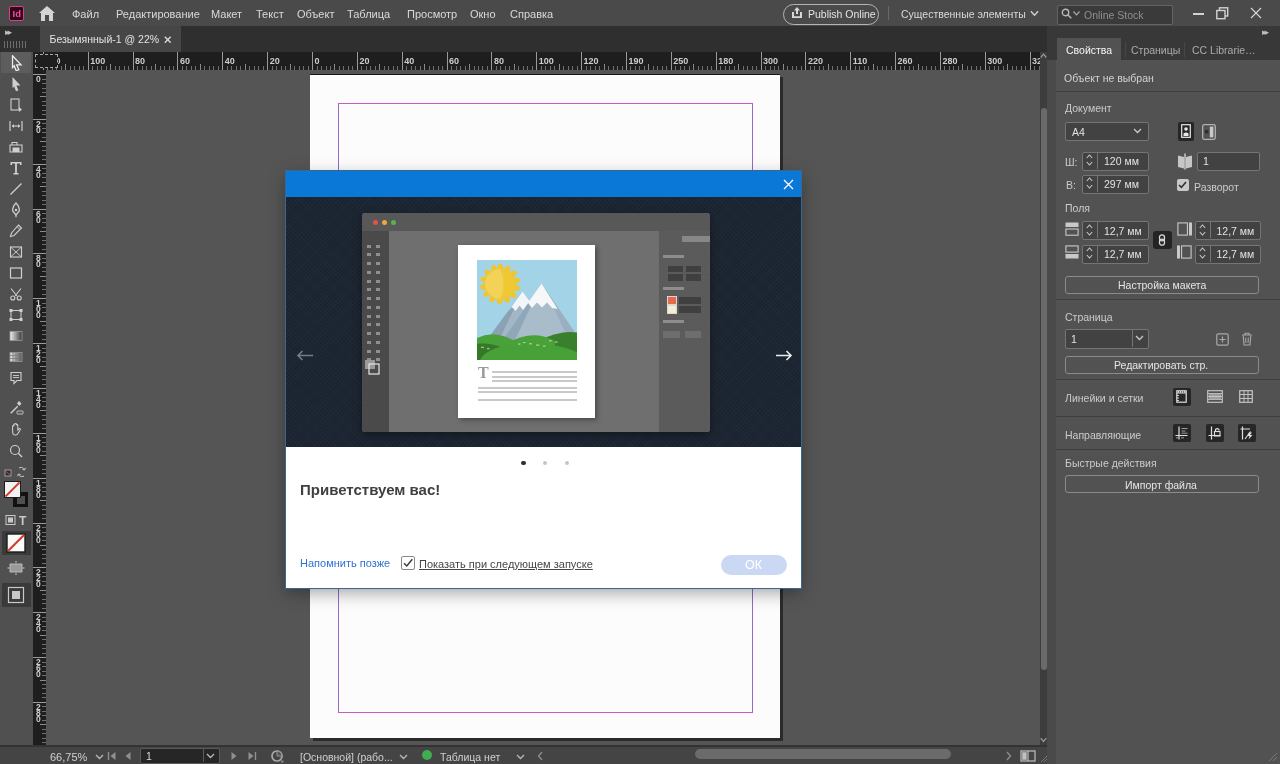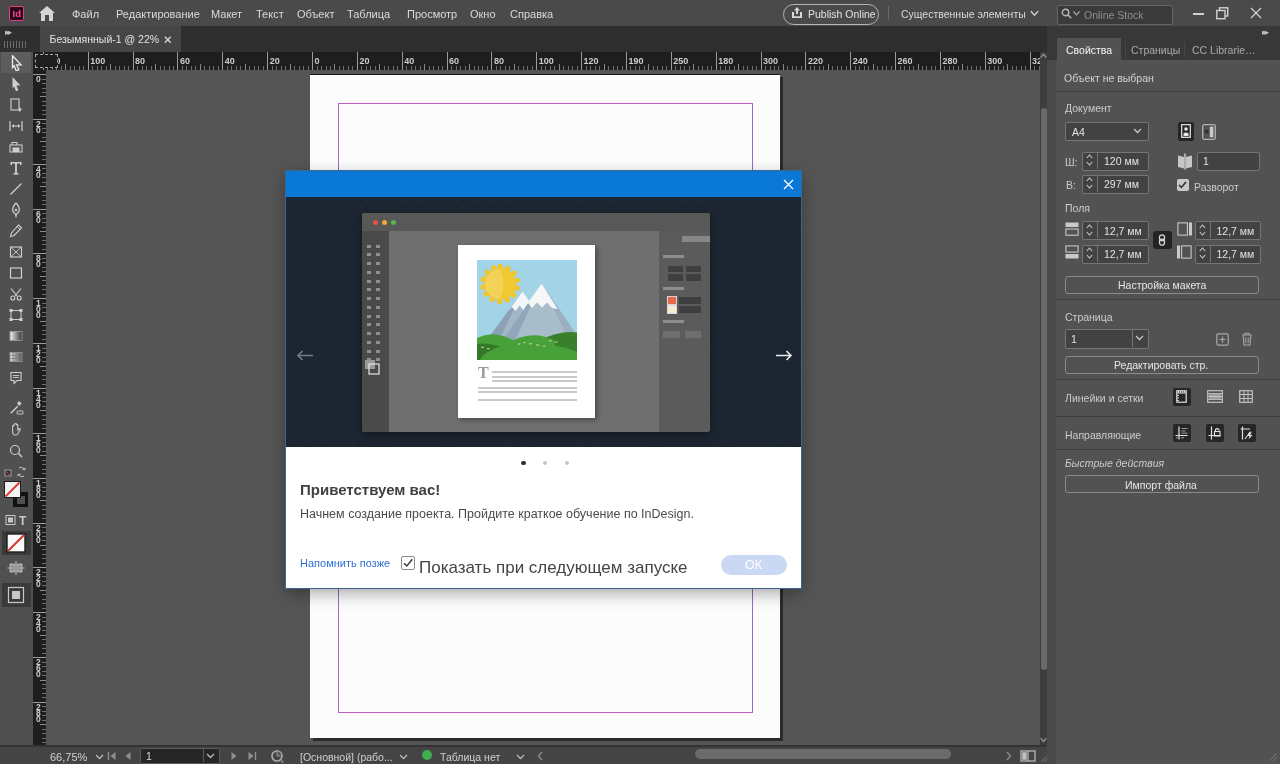--- a/index.html
+++ b/index.html
@@ -291,21 +291,21 @@
       <div class="txt" style="left:595.5px;top:4px;font-size:9px;font-weight:bold;color:#cdcdcd;">190</div>
       <div class="abs" style="left:637.8px;top:0;width:1px;height:18px;background:#9a9a9a;"></div>
       <div class="txt" style="left:640.3px;top:4px;font-size:9px;font-weight:bold;color:#cdcdcd;">250</div>
       <div class="abs" style="left:682.7px;top:0;width:1px;height:18px;background:#9a9a9a;"></div>
       <div class="txt" style="left:685.2px;top:4px;font-size:9px;font-weight:bold;color:#cdcdcd;">180</div>
       <div class="abs" style="left:727.5px;top:0;width:1px;height:18px;background:#9a9a9a;"></div>
       <div class="txt" style="left:730.0px;top:4px;font-size:9px;font-weight:bold;color:#cdcdcd;">300</div>
       <div class="abs" style="left:772.4px;top:0;width:1px;height:18px;background:#9a9a9a;"></div>
       <div class="txt" style="left:774.9px;top:4px;font-size:9px;font-weight:bold;color:#cdcdcd;">220</div>
       <div class="abs" style="left:817.2px;top:0;width:1px;height:18px;background:#9a9a9a;"></div>
-      <div class="txt" style="left:819.7px;top:4px;font-size:9px;font-weight:bold;color:#cdcdcd;">240</div>
+      <div class="txt" style="left:819.7px;top:4px;font-size:9px;font-weight:bold;color:#cdcdcd;">110</div>
       <div class="abs" style="left:862.1px;top:0;width:1px;height:18px;background:#9a9a9a;"></div>
       <div class="txt" style="left:864.6px;top:4px;font-size:9px;font-weight:bold;color:#cdcdcd;">260</div>
       <div class="abs" style="left:906.9px;top:0;width:1px;height:18px;background:#9a9a9a;"></div>
       <div class="txt" style="left:909.4px;top:4px;font-size:9px;font-weight:bold;color:#cdcdcd;">280</div>
       <div class="abs" style="left:951.8px;top:0;width:1px;height:18px;background:#9a9a9a;"></div>
       <div class="txt" style="left:954.2px;top:4px;font-size:9px;font-weight:bold;color:#cdcdcd;">300</div>
       <div class="abs" style="left:996.6px;top:0;width:1px;height:18px;background:#9a9a9a;"></div>
       <div class="txt" style="left:999.1px;top:4px;font-size:9px;font-weight:bold;color:#cdcdcd;">320</div>
     </div>
 <div class="abs" style="left:33px;top:70px;width:13px;height:677px;background:#1e1e1e;overflow:hidden;">
@@ -818,21 +818,21 @@
       <rect x="6.5" y="5.5" width="5.5" height="4.5" fill="none" stroke="#e0e0e0" stroke-width="1.1"></rect>
       <path d="M7.5 5.5 L7.5 3.5 Q9.2 1.8 10.9 3.5 L10.9 4.5" fill="none" stroke="#e0e0e0" stroke-width="1.1"></path>
     </svg>
 <div class="abs" style="left:1237.5px;top:424px;width:18px;height:18px;background:#262626;border-radius:2px;"></div>
 <svg class="abs" style="left:1240px;top:426px;" width="13" height="14" viewBox="0 0 13 14">
       <path d="M2.5 0.5 L2.5 13.5 M0.5 3 L10 3" stroke="#e0e0e0" stroke-width="1.2"></path>
       <path d="M5 13 L10.5 5.5" stroke="#e0e0e0" stroke-width="1.1"></path>
       <path d="M9 6.5 L12 6.5 L10 9 L12.5 9 L8.5 13.5 L9.5 10 L7.5 10 Z" fill="#e0e0e0"></path>
     </svg>
 <div class="abs" style="left:1047px;top:448.5px;width:233px;height:1px;background:#3e3e3e;"></div>
-<div class="txt" style="left:1065px;top:457px;font-size:10.5px;color:#cbcbcb;font-style:italic;">Быстрые действия</div>
+<div class="txt" style="left:1065px;top:457px;font-size:10.5px;color:#cbcbcb;">Быстрые действия</div>
 <div class="abs" style="left:1064.5px;top:475px;width:192px;height:16px;border:1px solid #8b8b8b;border-radius:3px;"></div>
 <div class="txt" style="left:1125px;top:478.5px;font-size:10.5px;color:#e5e5e5;">Импорт файла</div>
 <div class="abs" style="left:1047px;top:60px;width:9px;height:704px;background:#4a4a4a;"></div>
 <svg class="abs" style="left:1268px;top:752px;" width="10" height="10" viewBox="0 0 10 10">
       <path d="M9 1 L1 9 M9 5 L5 9" stroke="#777" stroke-width="1"></path>
     </svg>
 <div class="abs" style="left:285.5px;top:171px;width:515px;height:417px;background:#fff;box-shadow:0 0 0 1px #39678f, 0 5px 16px rgba(0,0,0,0.35);"></div>
 <div class="abs" style="left:285.5px;top:171px;width:515px;height:26px;background:#0a78d6;"></div>
 <svg class="abs" style="left:783px;top:178.5px;" width="11" height="11" viewBox="0 0 11 11">
       <path d="M1 1 L10 10 M10 1 L1 10" stroke="#fff" stroke-width="1.3"></path>
@@ -953,21 +953,20 @@
 <div class="abs" style="left:492px;top:370.8px;width:85px;height:2.2px;background:#c9c9c9;"></div>
 <div class="abs" style="left:492px;top:375.5px;width:85px;height:2.2px;background:#c9c9c9;"></div>
 <div class="abs" style="left:492px;top:380.2px;width:85px;height:2.2px;background:#c9c9c9;"></div>
 <div class="abs" style="left:478px;top:386.5px;width:99px;height:2.2px;background:#c9c9c9;"></div>
 <div class="abs" style="left:478px;top:391.2px;width:99px;height:2.2px;background:#c9c9c9;"></div>
 <div class="abs" style="left:478px;top:398.8px;width:99px;height:2.2px;background:#c9c9c9;"></div>
 <div class="abs" style="left:521px;top:460.5px;width:4.5px;height:4.5px;border-radius:50%;background:#2f2f2f;"></div>
 <div class="abs" style="left:543px;top:461px;width:4px;height:4px;border-radius:50%;background:#c6c6c6;"></div>
 <div class="abs" style="left:564.5px;top:461px;width:4px;height:4px;border-radius:50%;background:#c6c6c6;"></div>
 <div class="txt" style="left:300px;top:481px;font-size:15px;color:#404040;"><b>Приветствуем вас!</b></div>
-<div class="txt" style="left:300px;top:506.5px;font-size:12.5px;color:#4a4a4a;">Начнем создание проекта. Пройдите краткое обучение по InDesign.</div>
 <div class="txt" style="left:300px;top:557px;font-size:11px;color:#2e70d7;">Напомнить позже</div>
 <div class="abs" style="left:400.5px;top:556px;width:12px;height:12px;background:#fff;border:1px solid #8a8a8a;border-radius:2px;"></div>
 <svg class="abs" style="left:402.5px;top:557.5px;" width="10" height="10" viewBox="0 0 10 10">
       <path d="M1 5.2 L3.8 8 L9.3 1.2" stroke="#3d3d3d" stroke-width="1.5" fill="none"></path>
     </svg>
-<div class="txt" style="left:419px;top:557.5px;font-size:17px;color:#454545;">Показать при следующем запуске</div>
+<div class="txt" style="left:419px;top:557.5px;font-size:11px;color:#454545;text-decoration:underline;">Показать при следующем запуске</div>
 <div class="abs" style="left:720.5px;top:554.5px;width:66px;height:20px;border-radius:10px;background:#cad8f4;"></div>
 <div class="txt" style="left:745px;top:558px;font-size:12.5px;color:#ffffff;">ОК</div>
 </div>
 </body></html>

